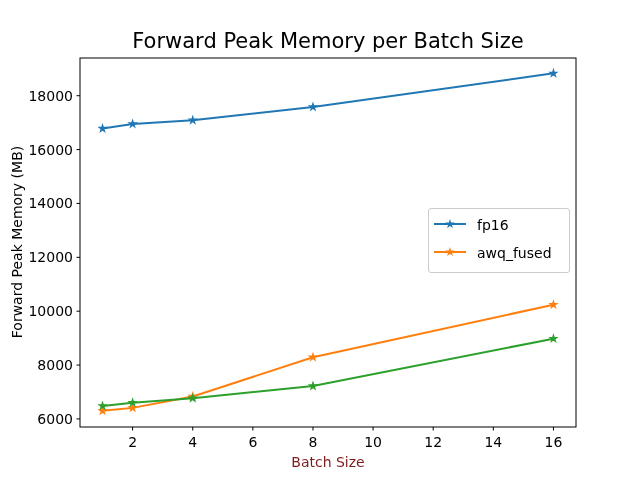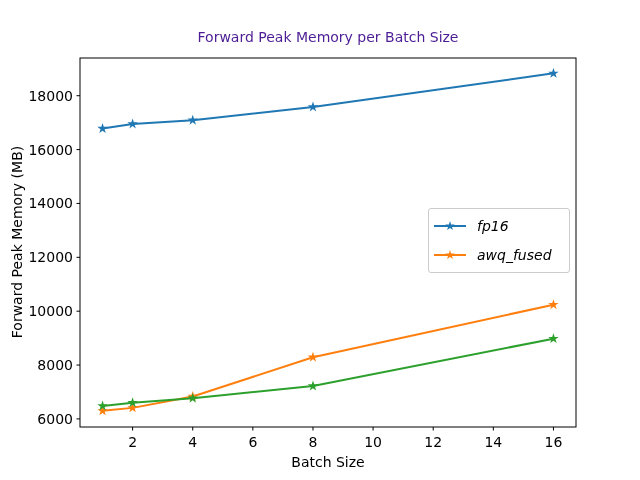--- a/index.html
+++ b/index.html
@@ -13,30 +13,30 @@
     background: #ffffff;
     overflow: hidden;
   }
   #plot-svg {
     position: absolute; left: 0; top: 0;
   }
   .chart-title {
     position: absolute;
     left: 80px; top: 29px; width: 496px;
     text-align: center;
-    font-size: 14px;
-    color: #4c1d95;
+    font-size: 21px;
+    color: #000000;
     white-space: nowrap;
   }
   .xlabel {
     position: absolute;
     left: 80px; top: 454px; width: 496px;
     text-align: center;
     font-size: 14px;
-    color: #000000;
+    color: #7f1d1d;
   }
   .ylabel {
     position: absolute;
     left: 17px; top: 242px;
     transform: translate(-50%, -50%) rotate(-90deg);
     font-size: 14px;
     color: #000000;
     white-space: nowrap;
   }
   .legend {
@@ -47,23 +47,22 @@
     background: #ffffff;
     border: 1px solid #cccccc;
     border-radius: 3px;
     padding: 3px 0 3px 4px;
     display: flex;
     flex-direction: column;
     justify-content: space-around;
   }
   .legend-row {
     display: flex;
-    align-items: center;
+    align-items: flex-start;
     height: 19px;
-    font-style: italic;
   }
   .legend-row .sample {
     width: 34px; height: 14px;
     flex: 0 0 34px;
   }
   .legend-row .label {
     margin-left: 10px;
     font-size: 14px;
     color: #000000;
     white-space: nowrap;

